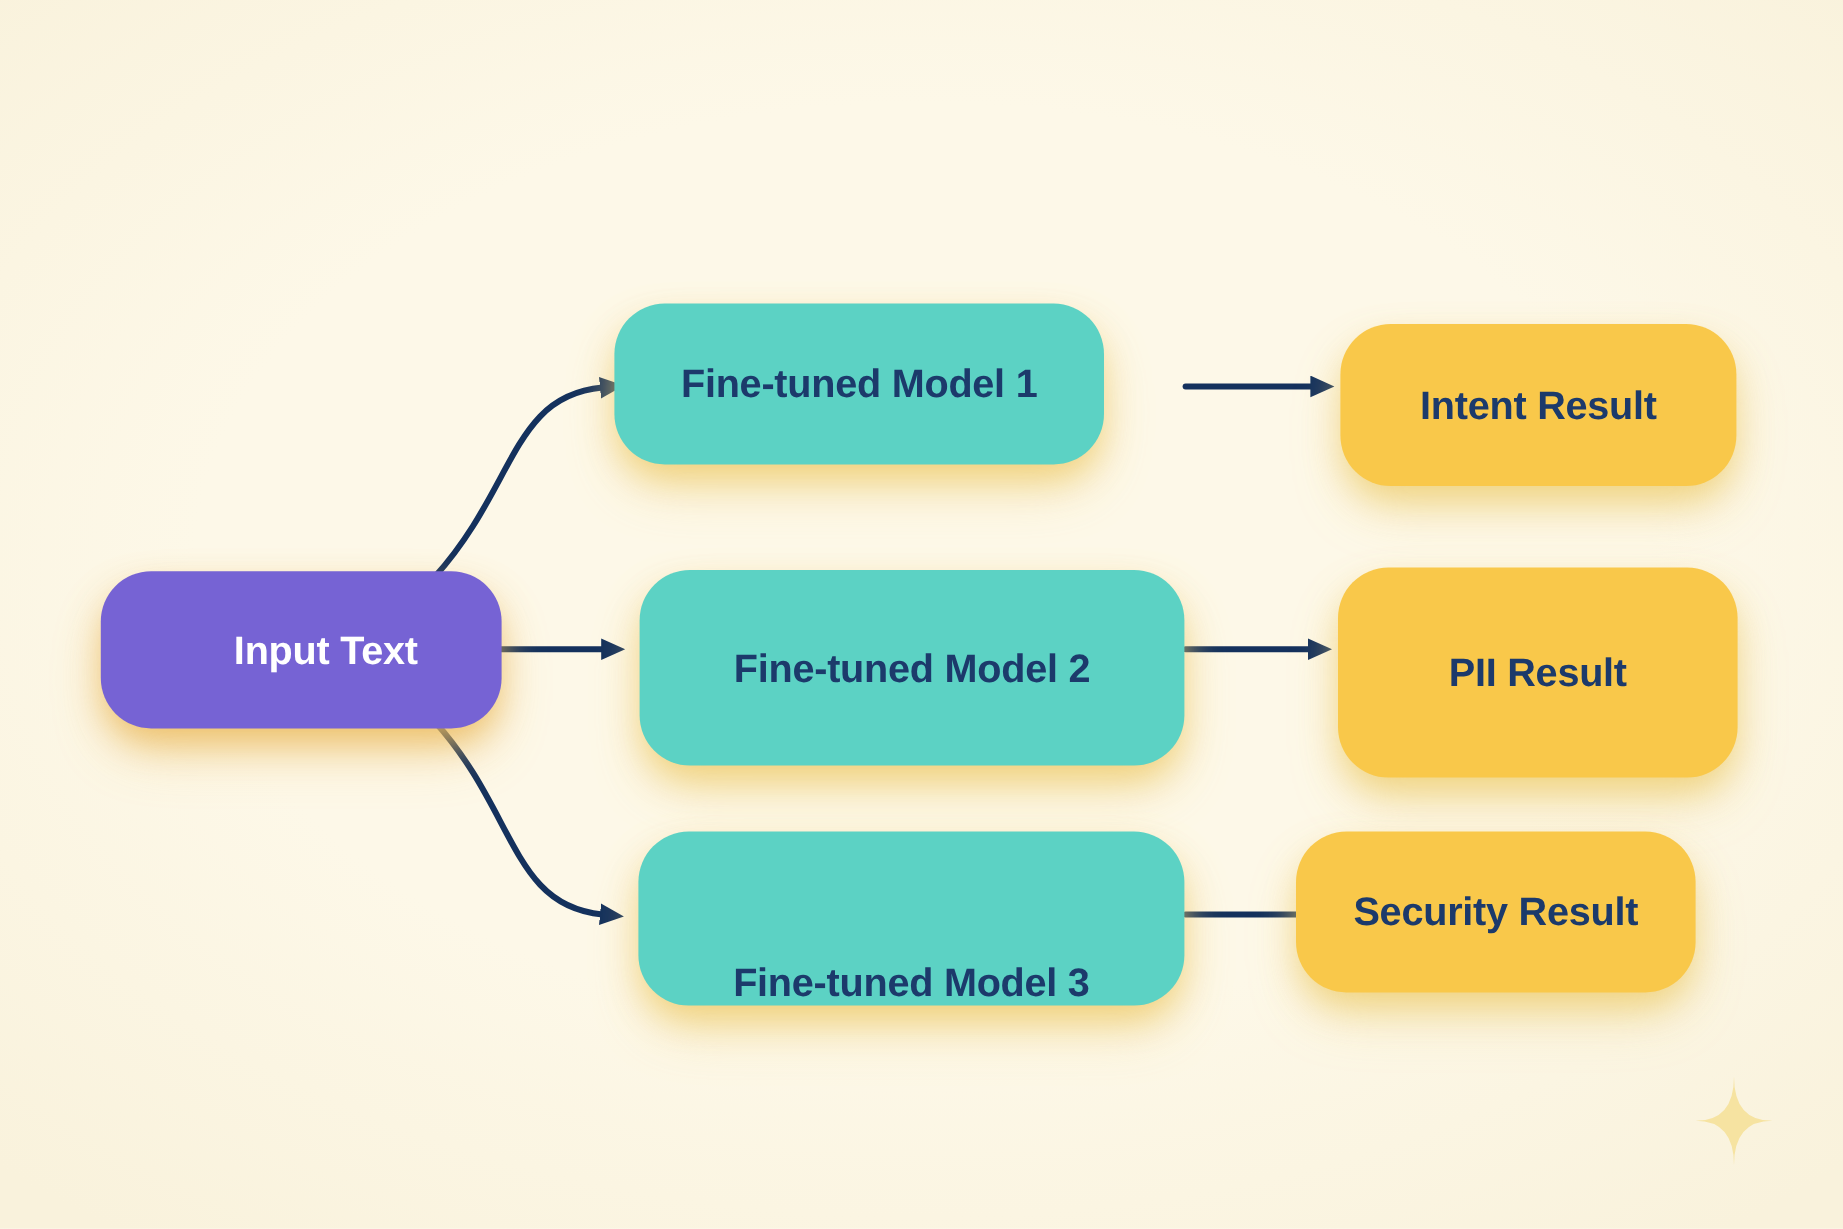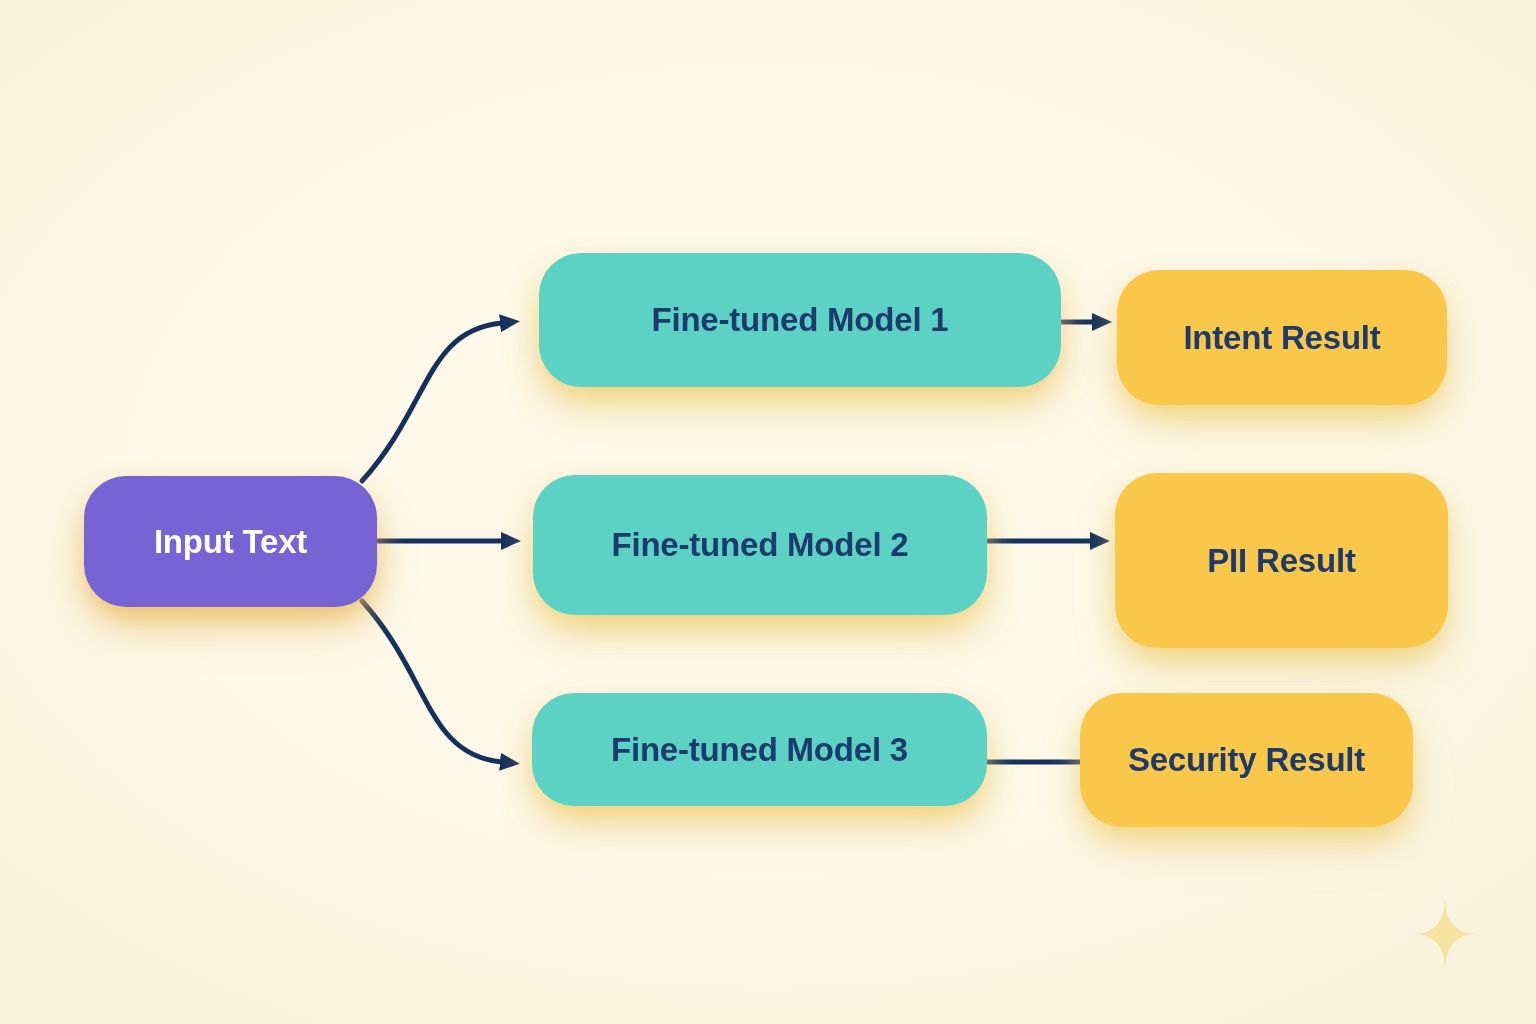--- a/index.html
+++ b/index.html
@@ -22,34 +22,35 @@
   .node {
     position: absolute; display: flex; align-items: center; justify-content: center;
     border-radius: 42px; text-align: center;
     font-weight: bold; font-size: 33px; letter-spacing: -0.2px;
   }
   .node-input {
     background: var(--input-fill, #7663D4);
     color: var(--label-light, #FFFFFF);
     left: 84px; top: 476px; width: 293px; height: 131px;
     box-shadow: 0 14px 30px -4px rgba(235, 186, 92, 0.85), 0 24px 48px -10px rgba(235, 186, 92, 0.45);
+    padding-left: 41px;
   }
   .node-model {
     background: var(--model-fill, #5CD2C4);
     color: var(--label-dark, #1C3A6B);
     box-shadow: 0 14px 30px -4px rgba(238, 205, 110, 0.85), 0 24px 48px -10px rgba(238, 205, 110, 0.45);
   }
   .node-result {
     background: var(--result-fill, #F9C84A);
     color: var(--label-dark, #1C3A6B);
     box-shadow: 0 14px 30px -4px rgba(238, 205, 110, 0.8), 0 24px 48px -10px rgba(238, 205, 110, 0.4);
   }
-  .n-m1 { left: 539px; top: 253px; width: 522px; height: 134px; }
-  .n-m2 { left: 533px; top: 475px; width: 454px; height: 140px; }
-  .n-m3 { left: 532px; top: 693px; width: 455px; height: 113px; }
+  .n-m1 { left: 512px; top: 253px; width: 408px; height: 134px; }
+  .n-m2 { left: 533px; top: 475px; width: 454px; height: 163px; }
+  .n-m3 { left: 532px; top: 693px; width: 455px; height: 145px; align-items: flex-end; }
   .n-r1 { left: 1117px; top: 253px; width: 330px; height: 135px; margin-top: 17px; }
   .n-r2 { left: 1115px; top: 473px; width: 333px; height: 175px; }
   .n-r3 { left: 1080px; top: 693px; width: 333px; height: 134px; }
   .edge {
     stroke: var(--arrow, #14315D); stroke-width: 5; fill: none; stroke-linecap: round;
   }
   .sparkle { fill: var(--sparkle, #F6E3A1); }
 </style>
 </head>
 <body>

